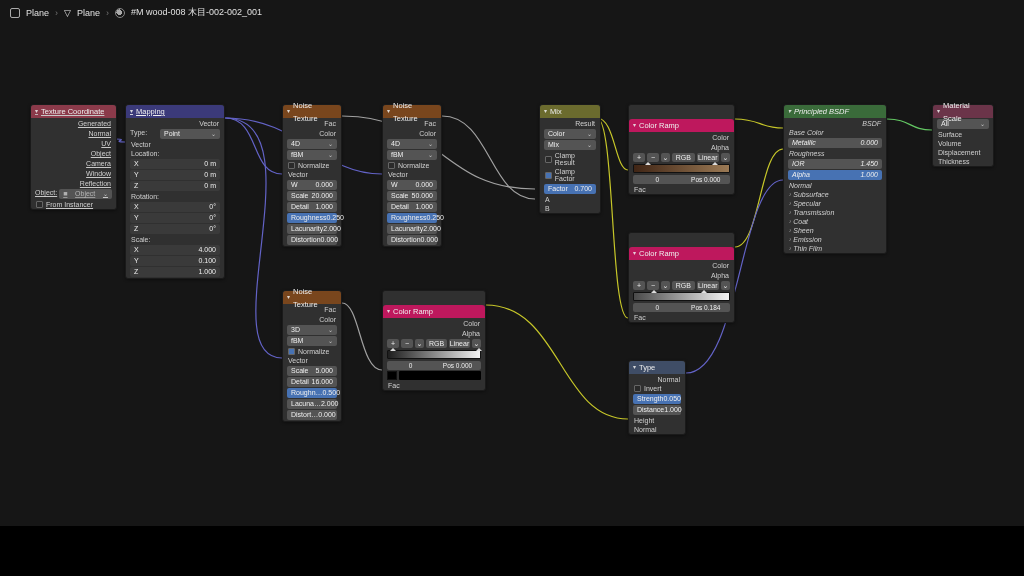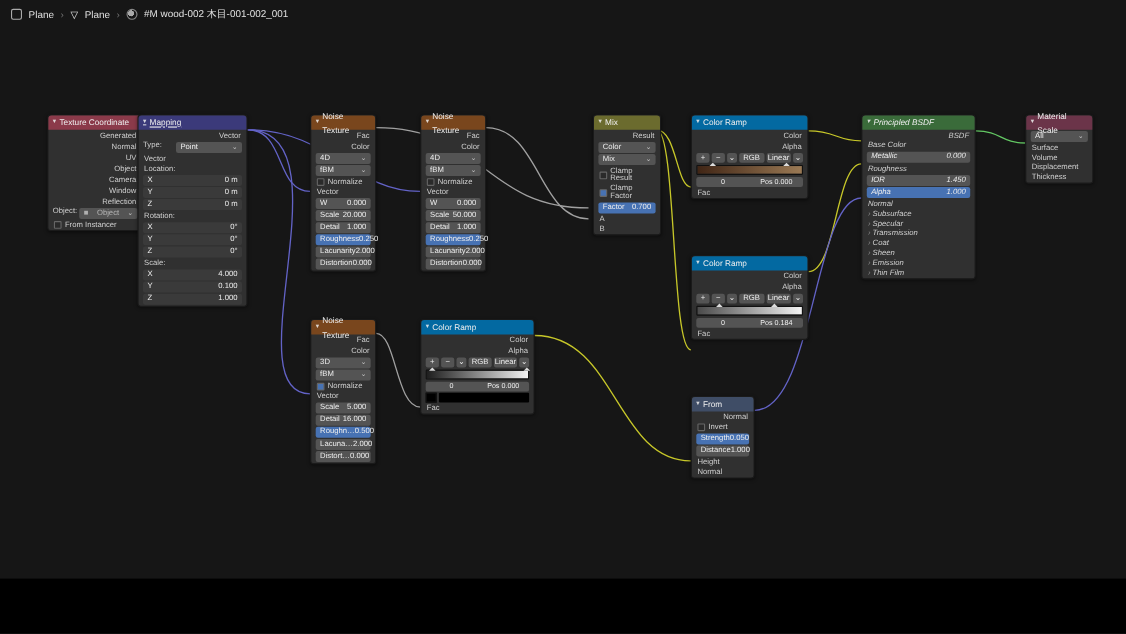--- a/index.html
+++ b/index.html
@@ -45,21 +45,21 @@
     height: 13px; line-height: 13px;
     padding: 0 4px;
     font-size: 7.5px; color: #eee;
     border-radius: 3px 3px 0 0;
     display: flex; align-items: center; gap: 3px;
   }
   .node .hd::before { content: "▾"; font-size: 6px; opacity: .85; }
   .c-red    .hd { background: #8b3a4a; }
   .c-purple .hd { background: #3b3a7a; text-decoration: underline; }
   .c-orange .hd { background: #79461d; }
-  .c-teal   .hd { background: #0369a1; }
+  .c-teal   .hd { background: #be185d; margin-top: 14px; }
   .c-olive  .hd { background: #6b6b2e; }
   .c-navy   .hd { background: #3f4d66; }
   .c-green  .hd { background: #3a6b3a; }
   .c-maroon .hd { background: #6b3449; }
 
   .node .row {
     display: flex; justify-content: space-between;
     padding: 1px 5px; height: 10px; line-height: 10px;
     font-size: 7px; color: #d0d0d0;
   }
@@ -108,21 +108,21 @@
 <body>
 
 <div class="crumb">
   <span class="ico"></span>
   <span>Plane</span>
   <span class="sep">›</span>
   <span>▽</span>
   <span>Plane</span>
   <span class="sep">›</span>
   <span class="ico2"></span>
-  <span>#M wood-002 木目-001-002_001</span>
+  <span>#M wood-008 木目-002-002_001</span>
 </div>
 
 <svg class="wires">
 
   <path class="wire vec" d="M116 139 C 130 139, 110 142, 125 142"></path>
 
   <path class="wire vec" d="M225 118 C 260 118, 250 174, 282 174"></path>
   <path class="wire vec" d="M225 118 C 300 118, 320 174, 382 174"></path>
   <path class="wire vec" d="M225 118 C 320 118, 210 358, 282 358"></path>
 
@@ -139,21 +139,21 @@
 
   <path class="wire float" d="M342 303 C 360 303, 360 370, 382 370"></path>
 
   <path class="wire color" d="M486 305 C 560 305, 560 419, 628 419"></path>
 
   <path class="wire vec" d="M686 373 C 740 373, 740 180, 783 180"></path>
 
   <path class="wire shader" d="M887 119 C 910 119, 910 130, 932 130"></path>
 </svg>
 
-<div class="node c-red" style="left:43px; top:104px; width:87px;">
+<div class="node c-red" style="left:30px; top:104px; width:87px;text-decoration:underline;">
   <div class="hd">
       <span>Texture Coordinate</span>
     </div>
   <div class="row">
       <span></span>
       <span>Generated</span>
     </div>
   <div class="row">
       <span></span>
       <span>Normal</span>
@@ -524,21 +524,21 @@
   </div>
   <div style="margin:1px 4px; display:flex; gap:2px;">
     <span class="swatch" style="background:#000;"></span>
     <div style="flex:1; background:#000; height:9px; border-radius:1px;"></div>
   </div>
   <div class="lbl">Fac</div>
 </div>
 
 <div class="node c-navy" style="left:628px; top:360px; width:58px;">
   <div class="hd">
-      <span>From</span>
+      <span>Type</span>
     </div>
   <div class="row">
       <span></span>
       <span>Normal</span>
     </div>
   <div class="chk">
       <span class="box"></span>
       <span>Invert</span>
     </div>
   <div class="fld blue">

